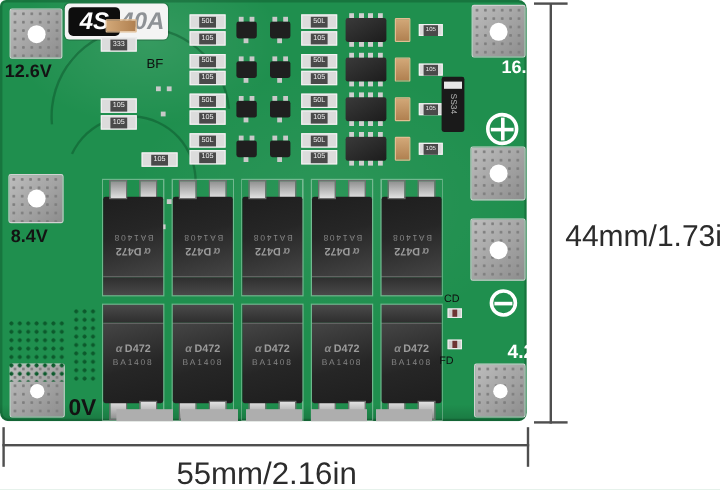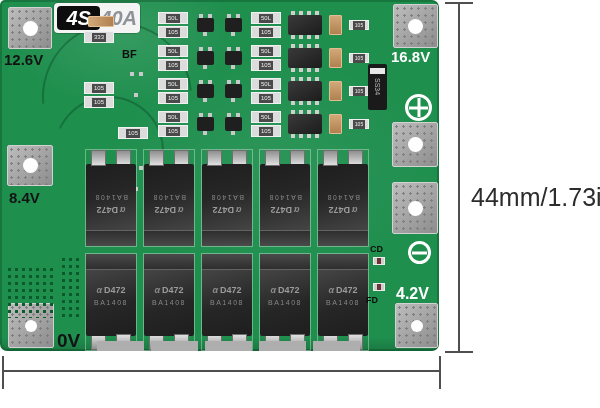--- a/index.html
+++ b/index.html
@@ -25,21 +25,21 @@
            radial-gradient(circle,#7f7f7f 1px, rgba(0,0,0,0) 1.4px),
            linear-gradient(135deg,#bdbdbd,#8d8d8d);
          background-size:7px 7px, 100% 100%;
          border:1px solid #d2d2d2; border-radius:2px; }
   .pad::after { content:""; position:absolute; inset:0; margin:auto;
                 width:15px; height:15px; border-radius:50%; background:#fff; }
   .pad.smallhole::after { width:12px; height:12px; }
 
   
   .vl { position:absolute; font-weight:700; font-size:15px; color:#131313; line-height:1; }
-  .vl.white { color:#fff; }
+  .vl.white { color:#fff;margin-left:27px; }
 
   
   .plate { position:absolute; left:54px; top:3px; width:86px; height:30px;
            background:#f4f4f4; border-radius:4px; box-shadow:0 0 0 1px rgba(0,0,0,.18);
            display:flex; align-items:center; padding:3px; }
   .series { width:44px; height:24px; background:#0d0d0d; border-radius:4px; color:#fff;
             font-style:italic; font-weight:900; font-size:20px; line-height:24px;
             text-align:center; }
   .current { flex:1; text-align:center; color:#8e9296; font-style:italic;
              font-weight:700; font-size:20px; line-height:24px; }
@@ -76,21 +76,21 @@
   .ctan { width:13px; height:20px; border:1px solid #e2bd92; border-radius:1px;
           background:linear-gradient(#d2a878,#b08050); }
   .caph { width:26px; height:11px; border:1px solid #e2bd92; border-radius:1px;
           background:linear-gradient(90deg,#d2a878,#b08050); }
   .smdmini { position:absolute; width:12px; height:8px; background:#cfcfcf; border:1px solid #ececec; }
   .smdmini::after { content:""; position:absolute; left:3px; right:3px; top:0; bottom:0; background:#6e3434; }
 
   .brow { position:absolute; left:158px; display:flex; align-items:center; gap:7px; }
 
   
-  .ss { position:absolute; font-weight:700; color:#0e0e0e; line-height:1; }
+  .ss { position:absolute; font-weight:400; color:#0e0e0e; line-height:1; }
 
   
   .diode { position:absolute; left:368px; top:64px; width:19px; height:46px;
            background:#1a1a1a; border-radius:2px; }
   .diode::before { content:""; position:absolute; top:4px; left:2px; right:2px; height:6px;
                    background:#e8e8e8; }
   .diode .dl { position:absolute; inset:0; display:flex; align-items:center;
                justify-content:center; color:#b9b9b9; font-size:7px; writing-mode:vertical-rl; }
 
   
@@ -418,14 +418,15 @@
   </div>
 
   <div class="dim-v"></div>
   <div class="dim-cap" style="left:445px;top:2px;"></div>
   <div class="dim-cap" style="left:445px;top:351px;"></div>
   <div class="dim-text h">44mm/1.73in</div>
 
   <div class="dim-h"></div>
   <div class="dim-tick" style="left:2px;"></div>
   <div class="dim-tick" style="left:439px;"></div>
+  <div class="dim-text w">55mm/2.16in</div>
 
 </div>
 
 </body></html>

